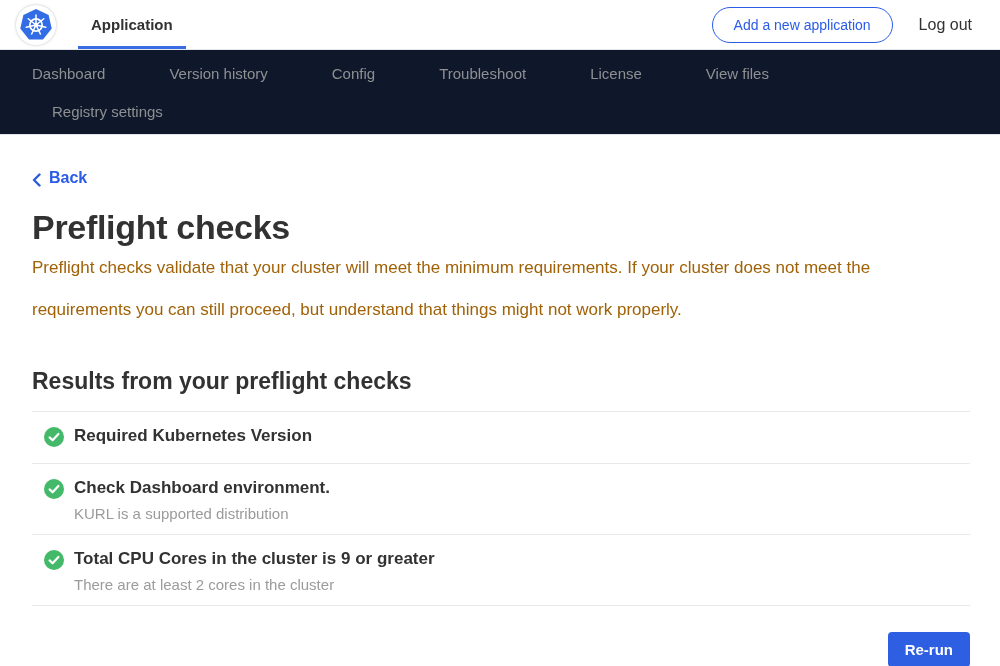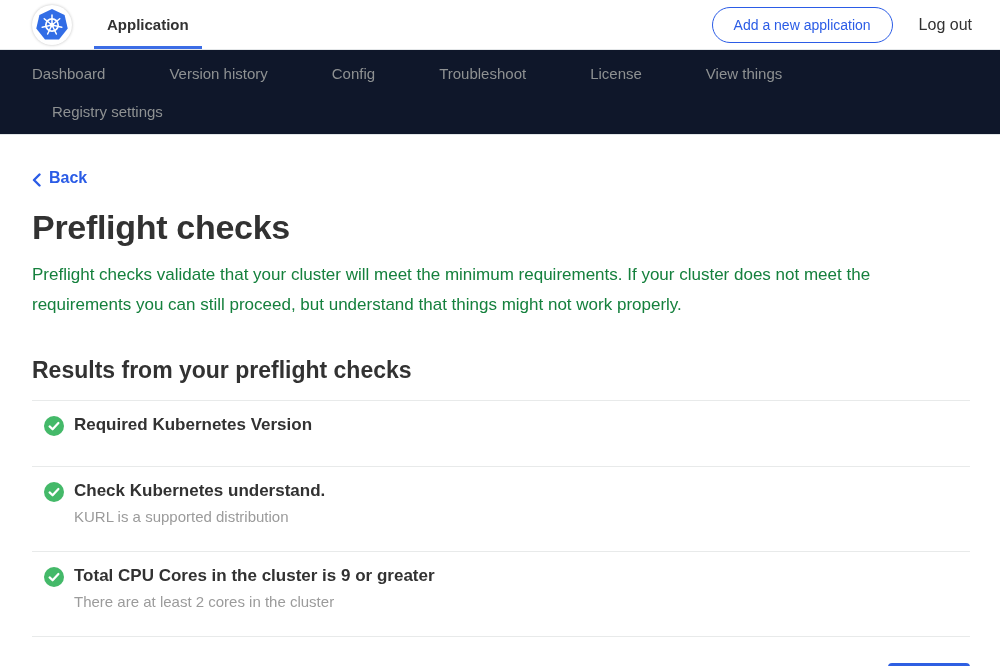--- a/index.html
+++ b/index.html
@@ -9,21 +9,21 @@
     background: #ffffff;
     color: #323232;
     overflow: hidden;
   }
 
   
   .header {
     height: 50px;
     display: flex;
     align-items: center;
-    padding: 0 28px 0 32px;
+    padding: 0 28px 0 16px;
     border-bottom: 1px solid #e4e7e9;
     background: #fff;
   }
   .logo-wrap {
     width: 40px; height: 40px;
     border-radius: 50%;
     background: #fff;
     box-shadow: 0 0 3px rgba(0,0,0,.25);
     display: flex; align-items: center; justify-content: center;
     flex: 0 0 auto;
@@ -96,39 +96,39 @@
   .back-link svg { margin-right: 8px; }
 
   .page-title {
     margin-top: 17px;
     font-size: 34px;
     font-weight: 700;
     letter-spacing: -0.3px;
     color: #323232;
   }
   .page-desc {
-    margin-top: 13px;
+    margin-top: 0;
     width: 920px;
     font-size: 17px;
-    line-height: 30px;
-    color: #15803d;
+    line-height: 42px;
+    color: #a16207;
   }
 
   .results-heading {
     margin-top: 37px;
     font-size: 23px;
     font-weight: 700;
     color: #323232;
   }
 
   .checks { margin-top: 16px; border-top: 1px solid #e8eaea; }
   .check-item {
     display: flex;
     align-items: flex-start;
-    padding: 14px 0 26px 12px;
+    padding: 14px 0 12px 12px;
     border-bottom: 1px solid #e8eaea;
   }
   .check-icon { flex: 0 0 auto; margin-top: 1px; }
   .check-body { margin-left: 10px; }
   .check-title {
     font-size: 17px;
     font-weight: 700;
     color: #323232;
   }
   .check-message {
@@ -186,21 +186,21 @@
   <span class="logout">Log out</span>
 </div>
 
 <div class="subnav">
   <div class="subnav-row">
     <span class="subnav-item">Dashboard</span>
     <span class="subnav-item">Version history</span>
     <span class="subnav-item">Config</span>
     <span class="subnav-item">Troubleshoot</span>
     <span class="subnav-item">License</span>
-    <span class="subnav-item">View things</span>
+    <span class="subnav-item">View files</span>
   </div>
   <div class="subnav-row">
     <span class="subnav-item">Registry settings</span>
   </div>
 </div>
 
 <div class="main">
 
   <div class="back-link">
     <svg width="9" height="14" viewBox="0 0 9 14">
@@ -230,21 +230,21 @@
     </div>
 
     <div class="check-item">
       <span class="check-icon">
         <svg width="20" height="20" viewBox="0 0 20 20">
           <circle cx="10" cy="10" r="10" fill="#44b969"></circle>
           <polyline points="5.6,10.4 8.6,13.3 14.4,7" fill="none" stroke="#ffffff" stroke-width="2.2" stroke-linecap="round" stroke-linejoin="round"></polyline>
         </svg>
       </span>
       <div class="check-body">
-        <div class="check-title">Check Kubernetes understand.</div>
+        <div class="check-title">Check Dashboard environment.</div>
         <div class="check-message">KURL is a supported distribution</div>
       </div>
     </div>
 
     <div class="check-item">
       <span class="check-icon">
         <svg width="20" height="20" viewBox="0 0 20 20">
           <circle cx="10" cy="10" r="10" fill="#44b969"></circle>
           <polyline points="5.6,10.4 8.6,13.3 14.4,7" fill="none" stroke="#ffffff" stroke-width="2.2" stroke-linecap="round" stroke-linejoin="round"></polyline>
         </svg>

